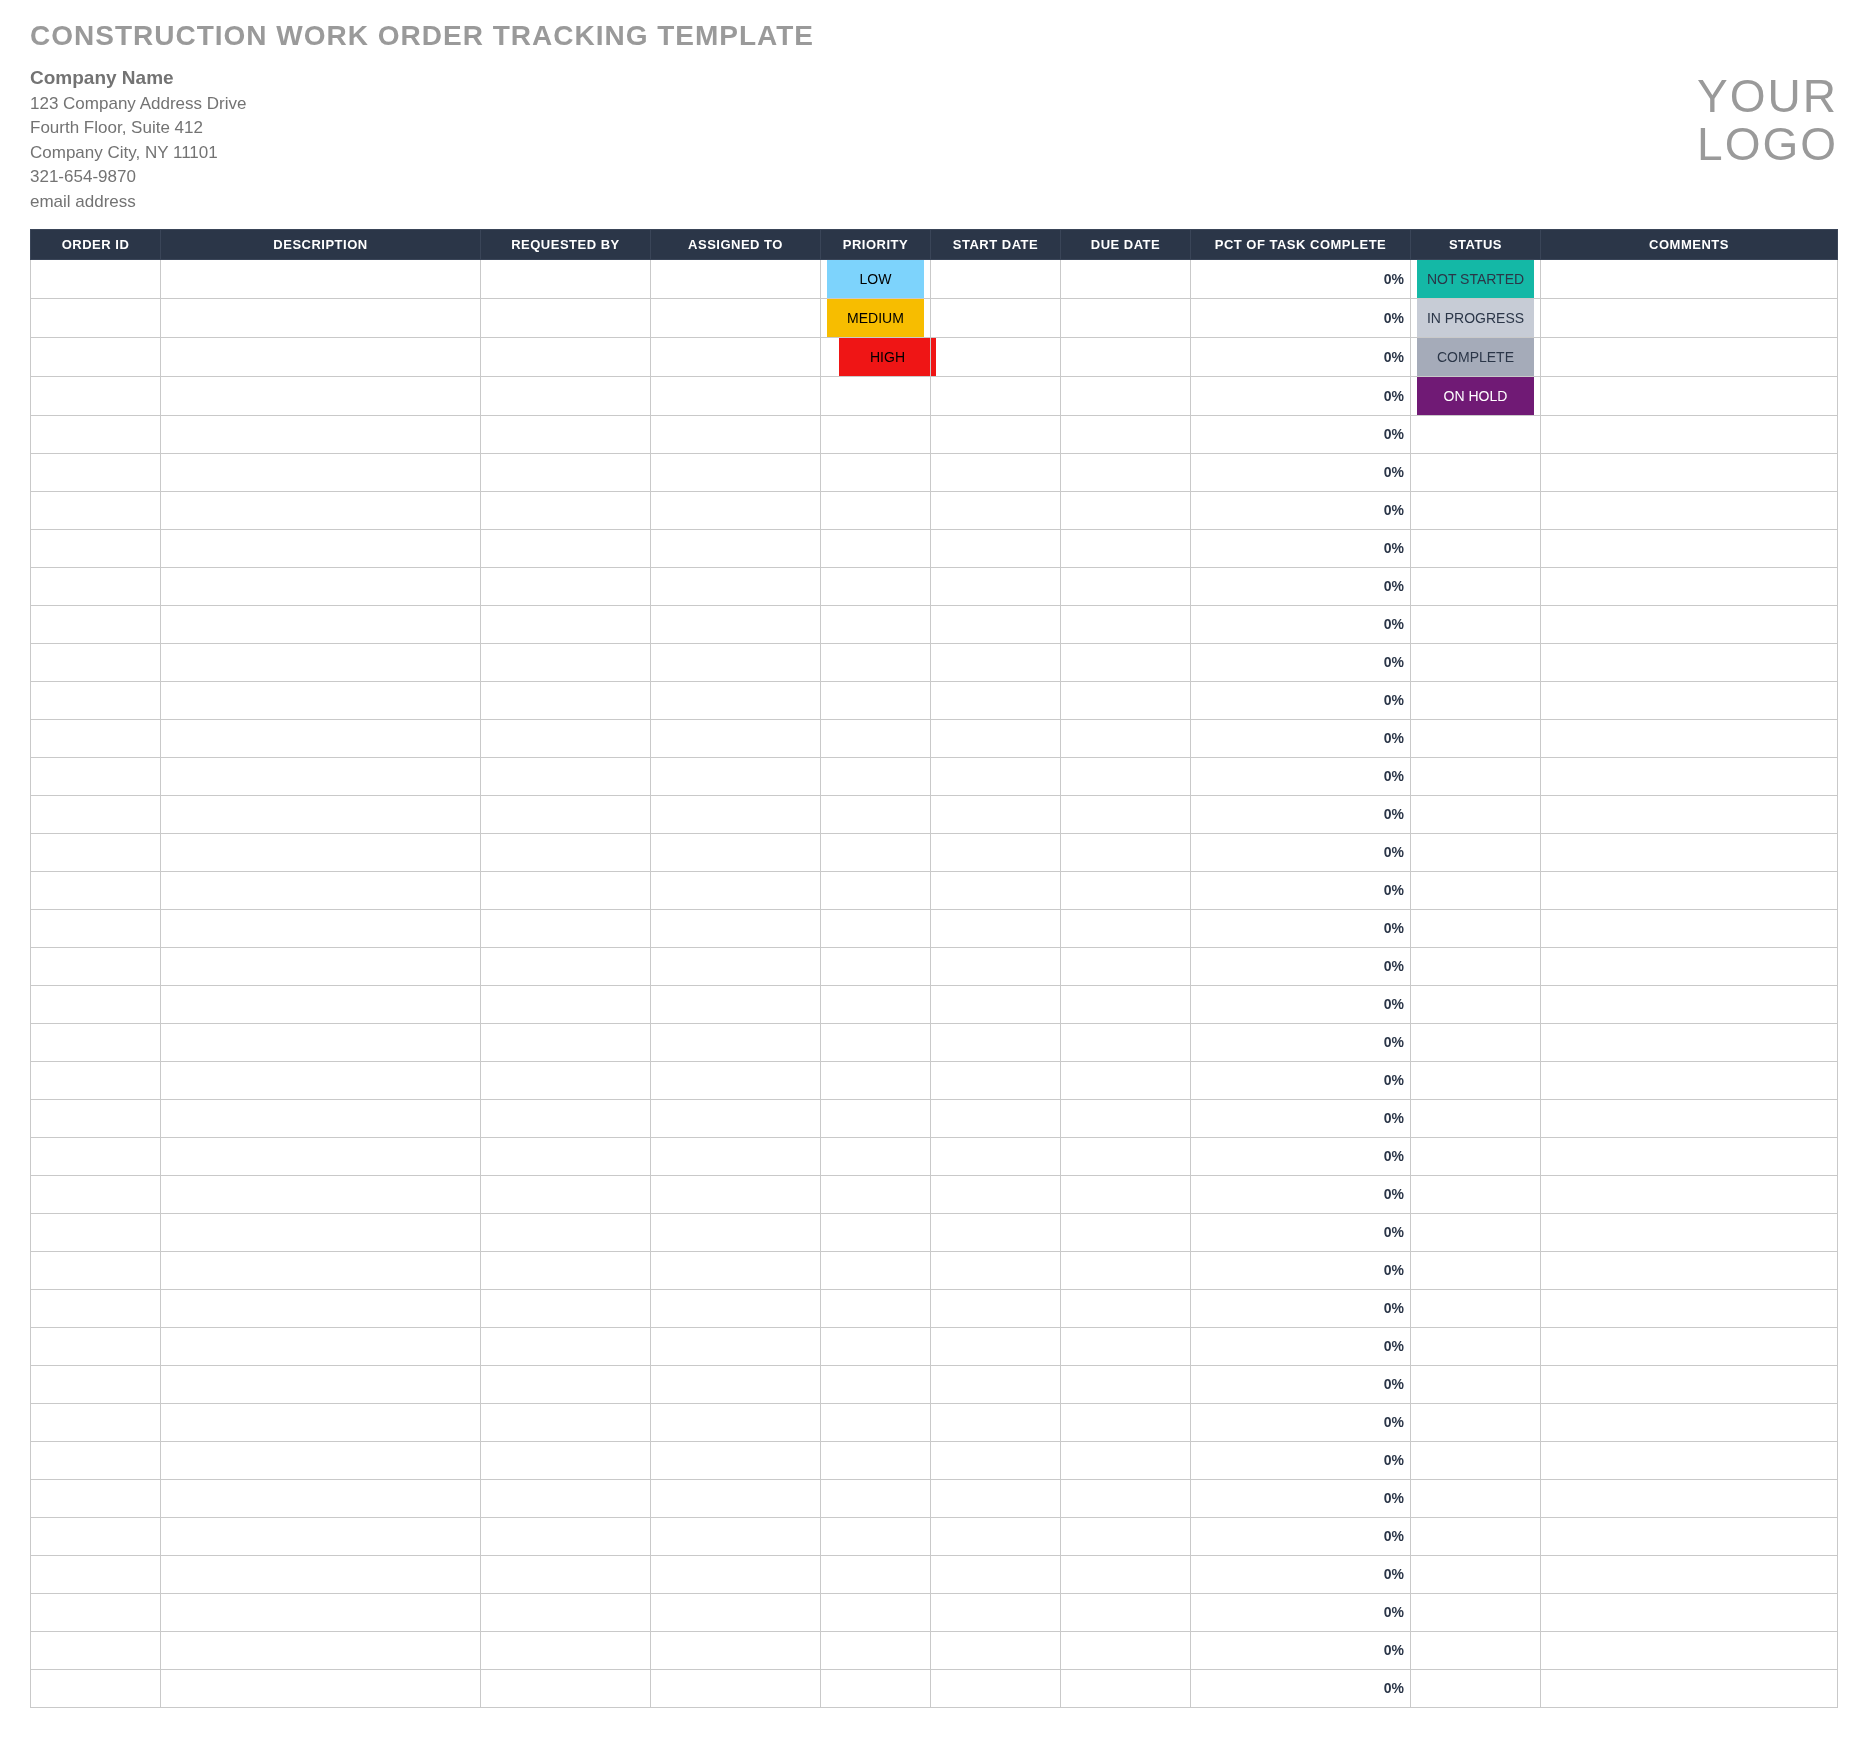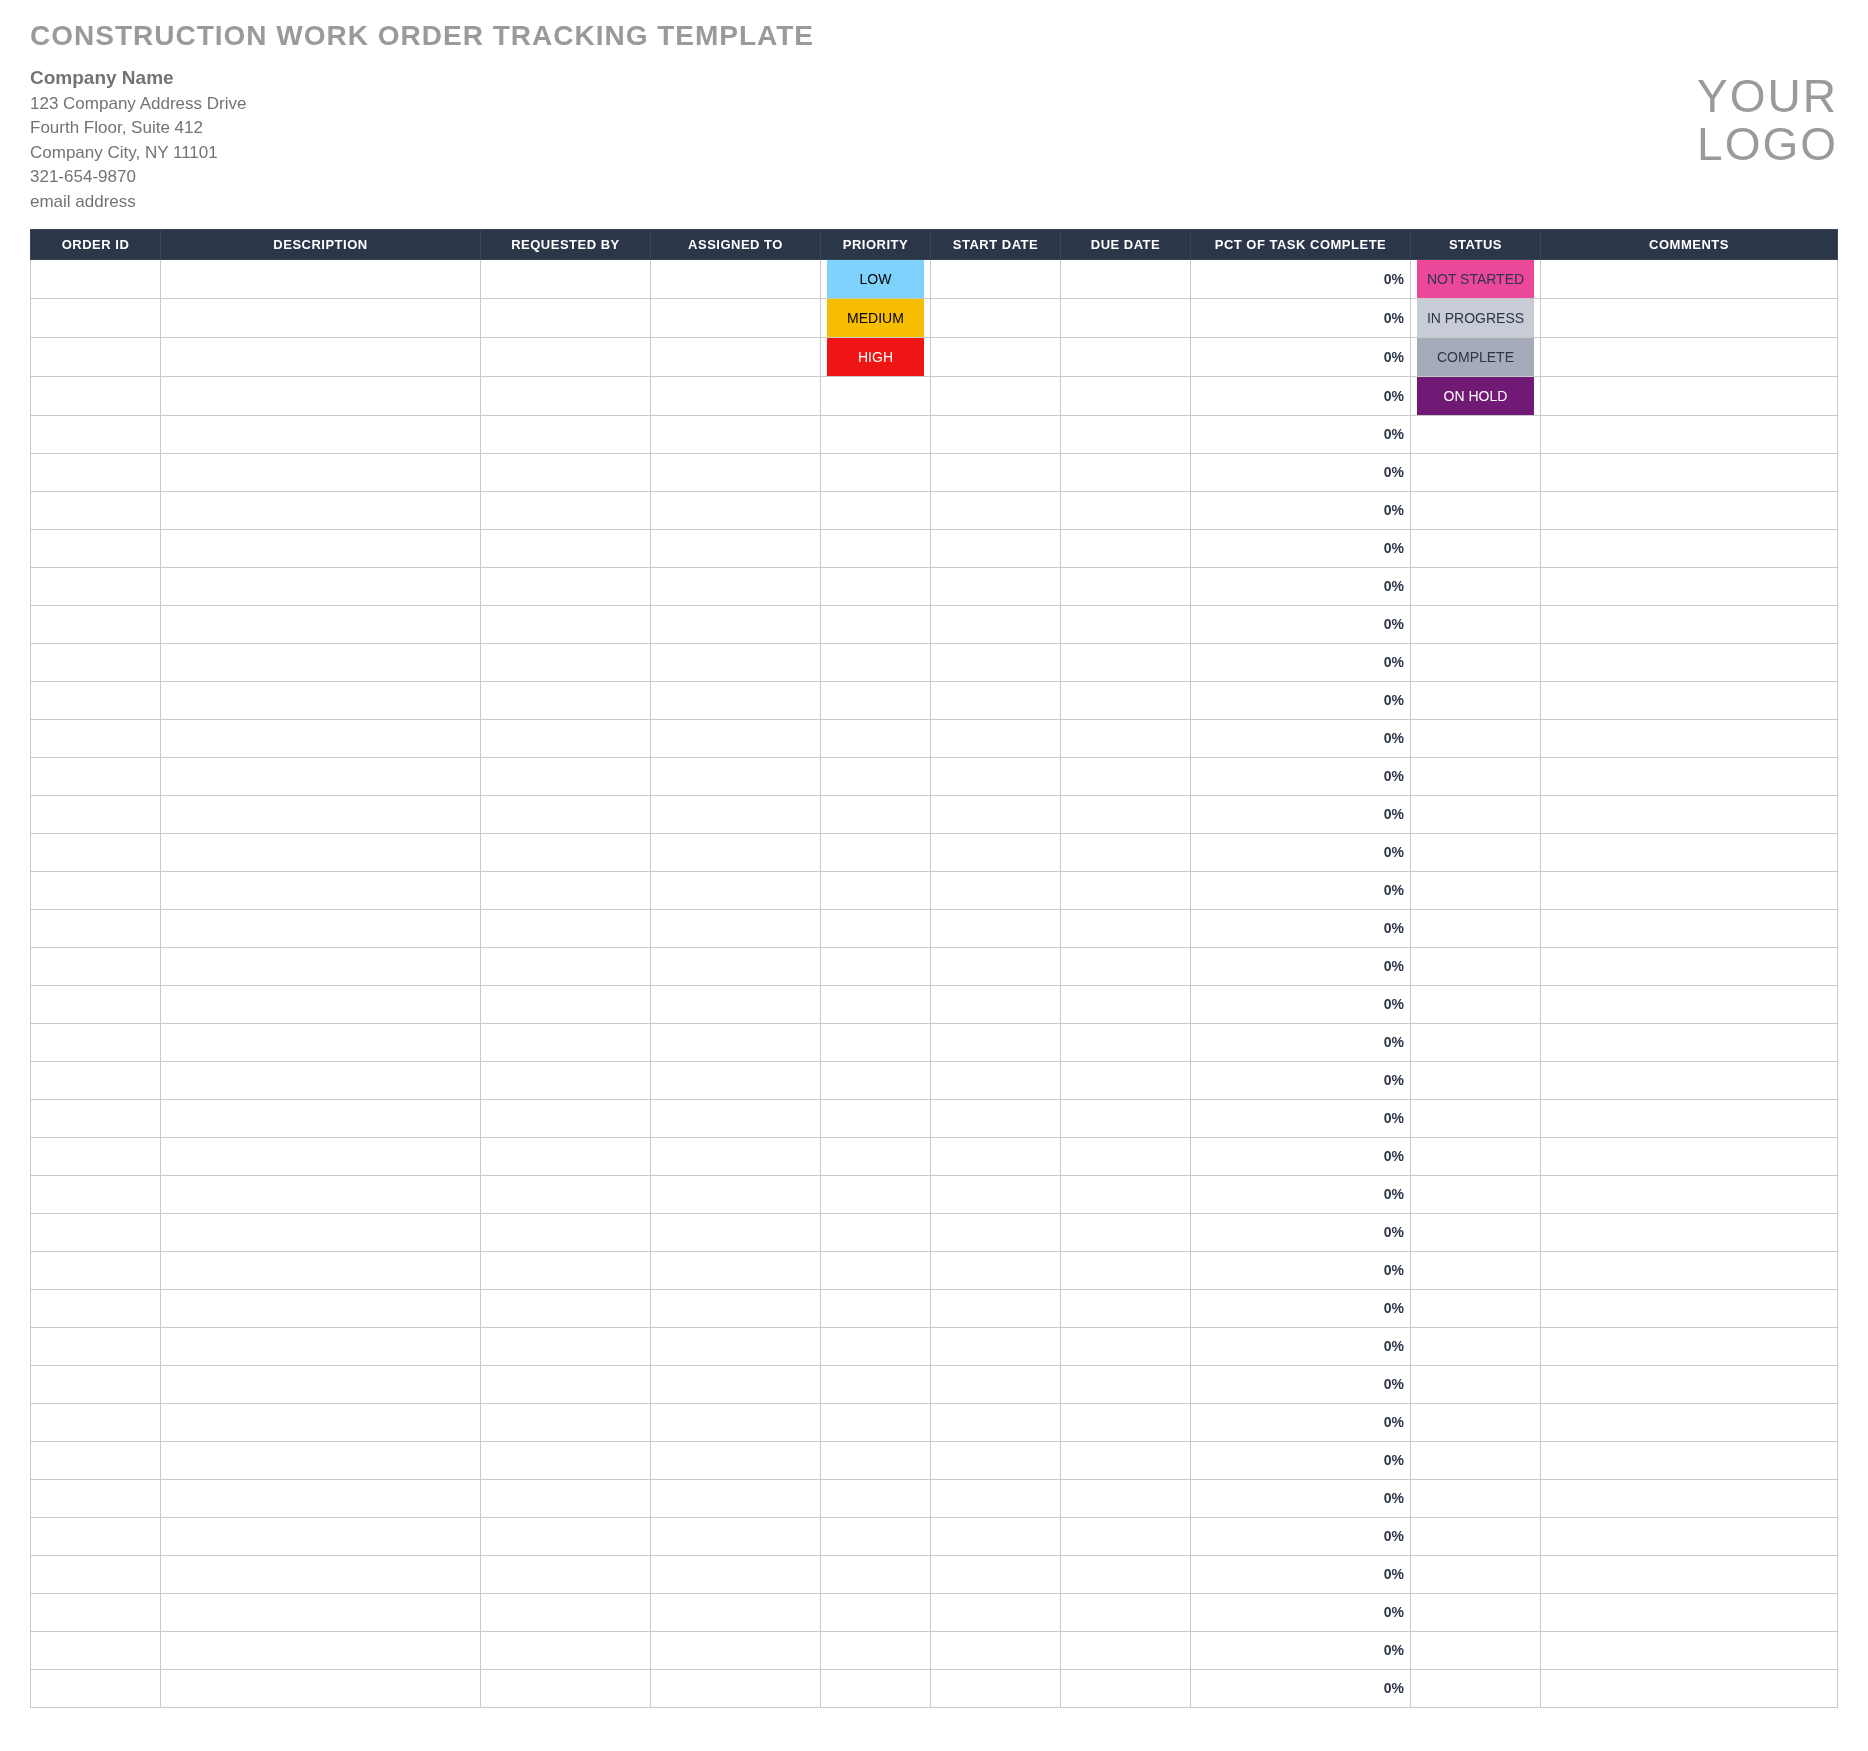--- a/index.html
+++ b/index.html
@@ -84,22 +84,22 @@
     padding: 0;
   }
   .pill {
     display: block;
     height: 100%;
     width: 100%;
     line-height: 38px;
   }
   .prio-low    { background: #7dd3fc; color: #000; }
   .prio-medium { background: #f7bd00; color: #000; }
-  .prio-high   { background: #ef1515; color: #ffffff; }
-  .stat-notstarted { background: #ec4899; color: #2b3648; }
+  .prio-high   { background: #ef1515; color: #000000; margin-left: 12px; }
+  .stat-notstarted { background: #14b8a6; color: #2b3648; }
   .stat-inprogress { background: #c7ccd6; color: #2b3648; }
   .stat-complete   { background: #a5abb9; color: #2b3648; }
   .stat-onhold     { background: #701a75; color: #fff; }
 </style>
 </head>
 <body>
 
 <div class="title">CONSTRUCTION WORK ORDER TRACKING TEMPLATE</div>
 
 <div class="header-row">

